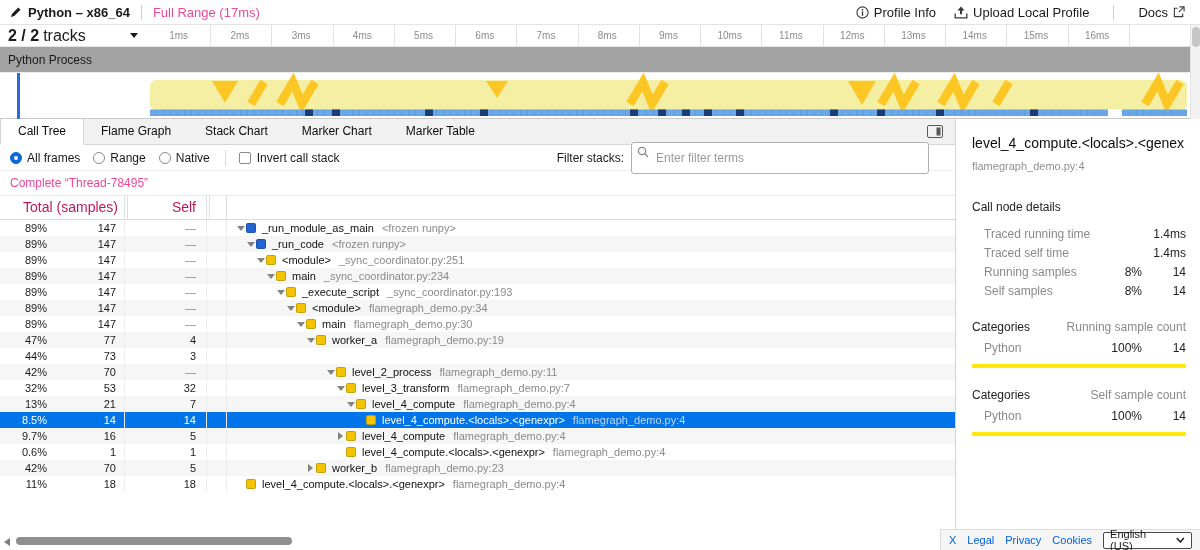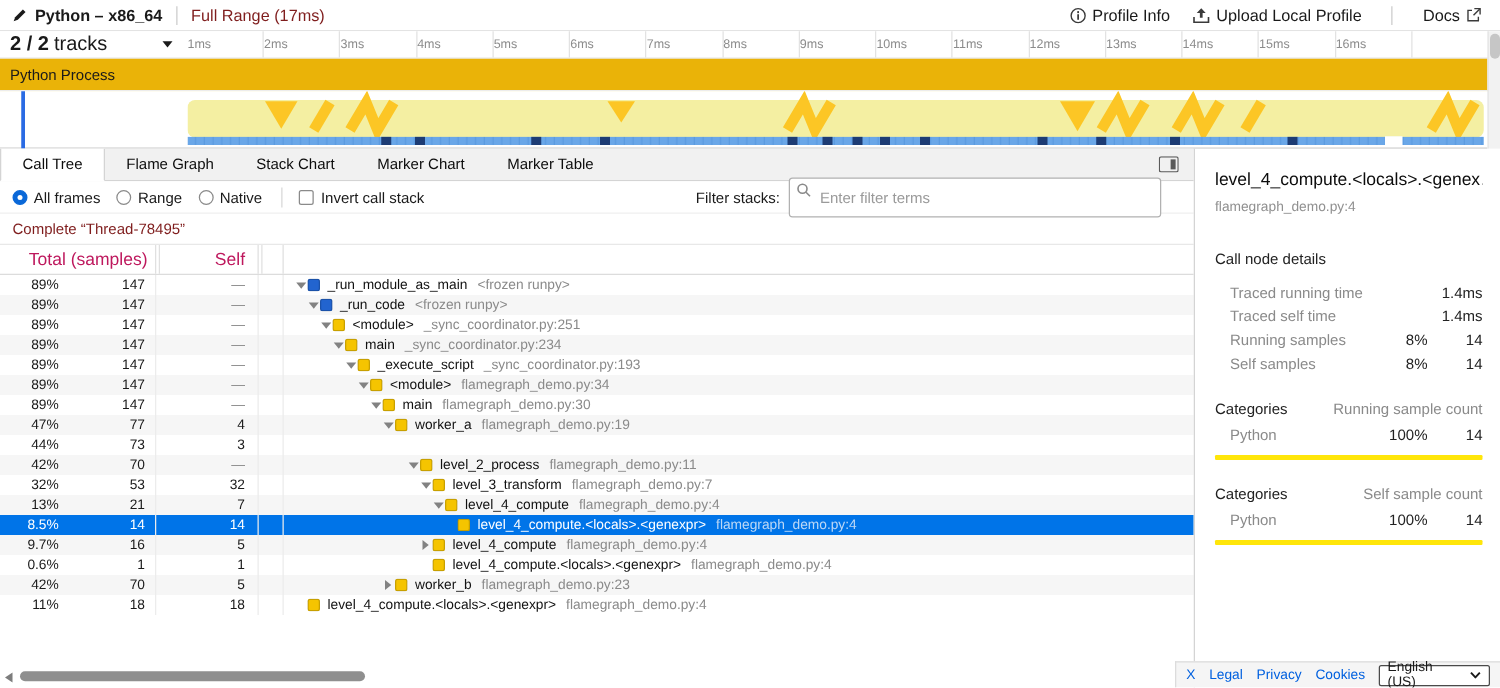--- a/index.html
+++ b/index.html
@@ -6,40 +6,40 @@
   html,body { width:1200px; height:550px; overflow:hidden; background:#fff;
     font-family:"Liberation Sans", sans-serif; color:#1a1a1a; }
   .stage { position:relative; width:1200px; height:550px; }
 
   
   .app-header { position:absolute; top:0; left:0; width:1200px; height:25px;
     display:flex; align-items:center; padding:0 10px; background:#fff;
     border-bottom:1px solid #e3e3e3; font-size:13px; }
   .app-title { font-weight:bold; margin-left:6px; }
   .vdiv { width:1px; height:15px; background:#ccc; margin:0 11px; }
-  .link { color:#7f1d1d; cursor:pointer; }
+  .link { color:#ec4899; cursor:pointer; }
   .hdr-right { margin-left:auto; display:flex; align-items:center; gap:8px; }
   .hdr-btn { display:flex; align-items:center; gap:5px; color:#1a1a1a; cursor:pointer; padding:0 5px; }
 
   
   .ruler { position:absolute; top:25px; left:0; width:1200px; height:22px;
     display:flex; background:#fff; border-bottom:1px solid #e4e4e4; }
   .tracks-dd { width:150px; flex:none; display:flex; align-items:center;
     padding:0 12px 0 8px; font-size:16px; cursor:pointer; }
   .tracks-dd .caret { margin-left:auto; border-left:4px solid transparent;
     border-right:4px solid transparent; border-top:5px solid #1a1a1a; }
   .ruler-cells { flex:none; width:1040px; display:flex; }
-  .ruler-cell { flex:1; display:flex; justify-content:flex-start; align-items:center;
+  .ruler-cell { flex:1; display:flex; justify-content:center; align-items:center;
     padding-right:3px; border-right:1px solid #e2e2e2; font-size:10px; color:#8c8c8c; }
   .ruler-cell.last { border-right:none; }
 
   
   .track-process { position:absolute; top:47px; left:0; width:1190px; height:26px;
     display:flex; align-items:center; padding-left:8px; font-size:12px;
-    background:#eab308; border-bottom:1px solid #ececec; cursor:pointer; }
+    background:#a3a3a3; border-bottom:1px solid #ececec; cursor:pointer; }
   .track-thread { position:absolute; top:73px; left:0; width:1190px; height:46px;
     background:#fff; border-bottom:1px solid #c9c9c9; cursor:pointer; }
   .thread-accent { position:absolute; left:17px; top:0; width:3px; height:46px; background:#2a6be4; }
   .thread-label-bg { position:absolute; left:20px; top:0; width:130px; height:46px;
     background:#dcebfa; display:flex; align-items:center; padding-left:8px; font-size:12px; }
   .thread-graph { position:absolute; left:150px; top:0; width:1040px; height:46px; }
   .vscroll { position:absolute; top:25px; right:0; width:10px; height:94px;
     background:#f2f2f2; border-left:1px solid #e3e3e3; }
   .vscroll-thumb { position:absolute; top:2px; left:1px; width:8px; height:20px;
     background:#c6c6c6; border-radius:4px; }

